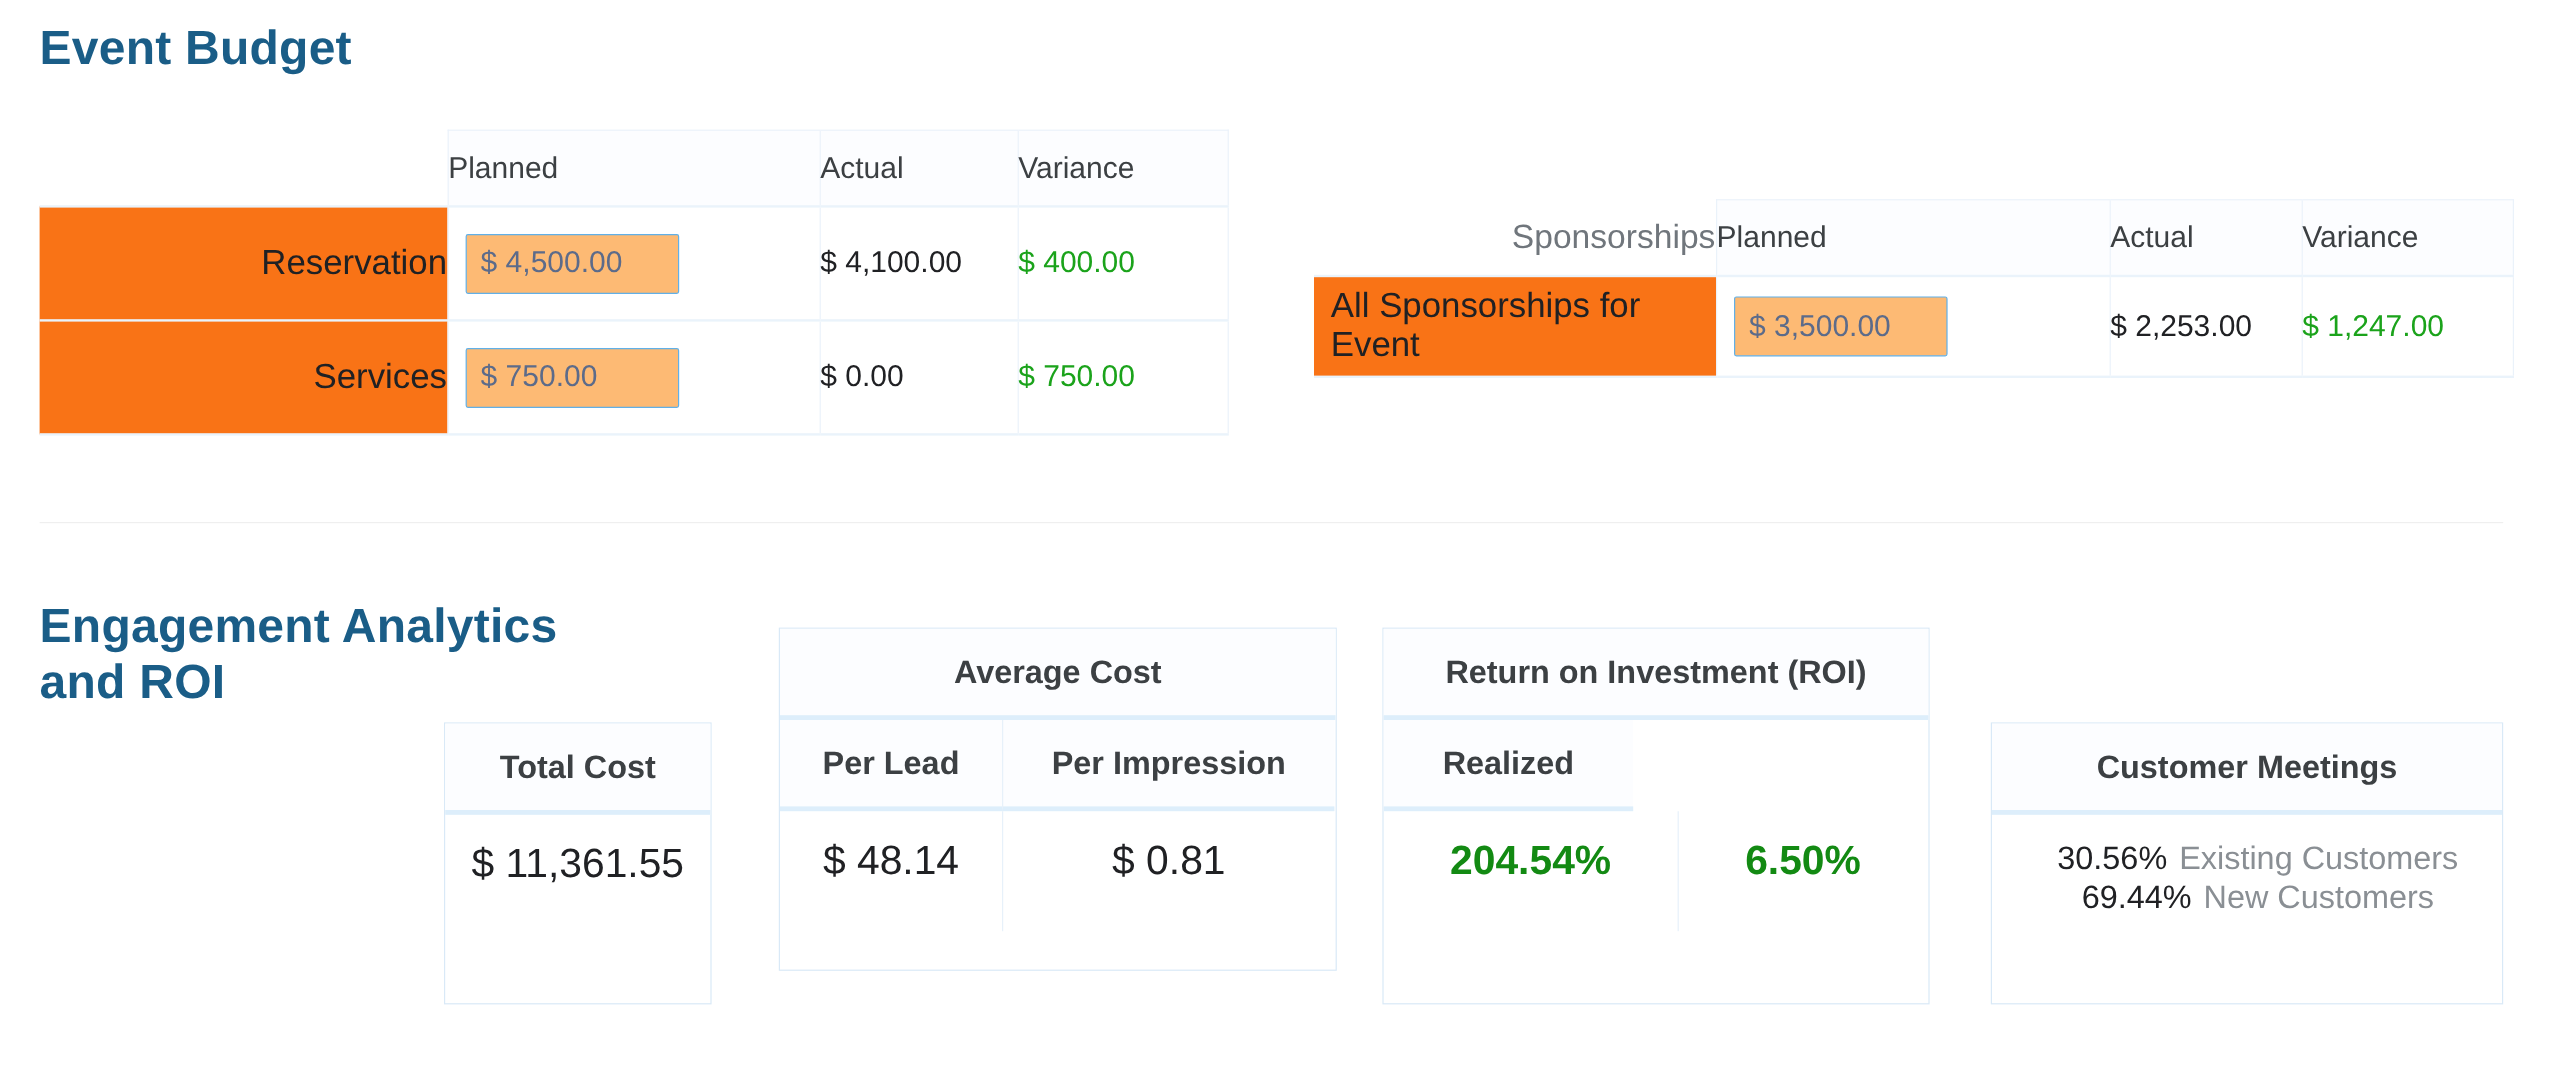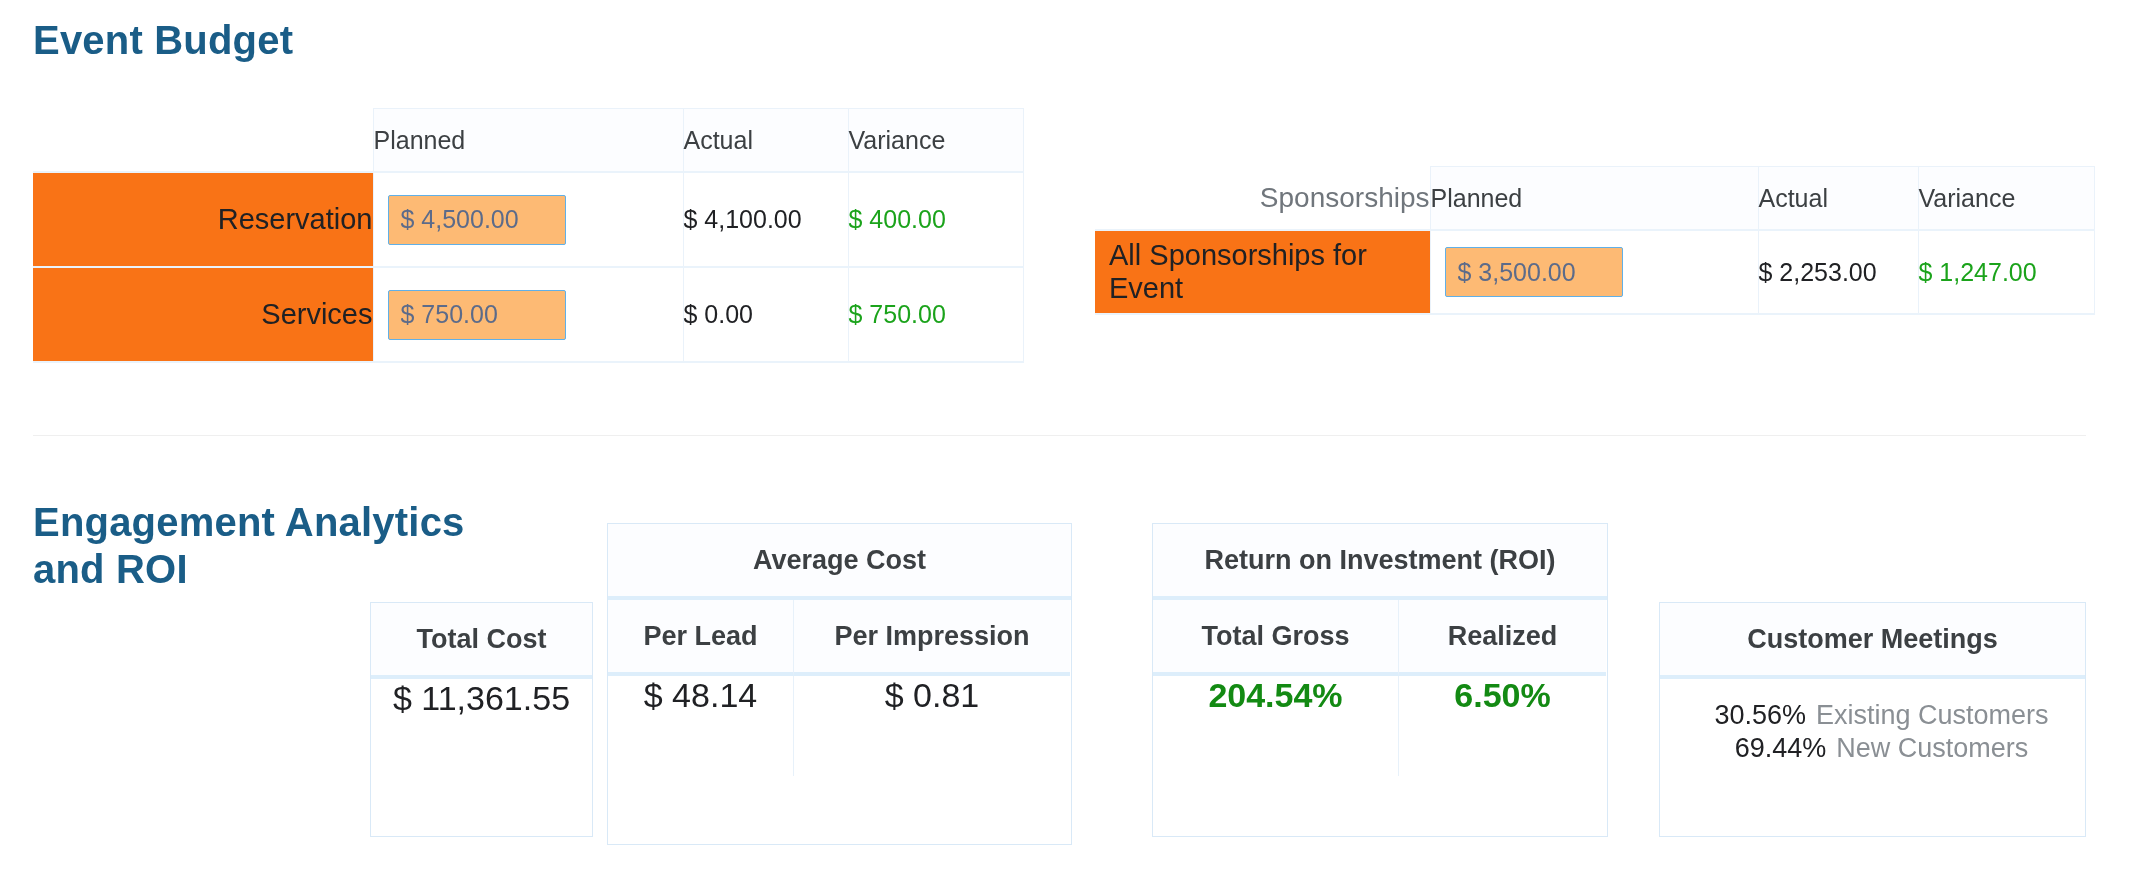--- a/index.html
+++ b/index.html
@@ -162,20 +162,21 @@
     box-sizing: border-box;
   }
   .metric-subhead + .metric-subhead { border-left: 1px solid #e7f1fa; }
   .metric-valrow { display: flex; }
   .metric-value {
     font-size: 34px;
     color: #202124;
     display: flex;
     align-items: flex-start;
     justify-content: center;
+    padding-top: 22px;
     box-sizing: border-box;
     height: 100px;
   }
   .metric-value + .metric-value { border-left: 1px solid #e7f1fa; }
   .metric-value.green {
     color: #138a13;
     font-weight: 700;
   }
 
   
@@ -265,36 +266,35 @@
 <div class="section-title" id="title-engagement">Engagement Analytics
 and ROI</div>
 
 <div class="metric-card" id="card-total-cost" style="left:370px; top:602px; width:223px; height:235px;">
   <div class="metric-card-title" style="height:76px;">Total Cost</div>
   <div class="metric-valrow">
     <div class="metric-value" style="width:221px;">$ 11,361.55</div>
   </div>
 </div>
 
-<div class="metric-card" id="card-average-cost" style="left:607px; top:523px; width:465px; height:322px;">
+<div class="metric-card" id="card-average-cost" style="left:649px; top:523px; width:465px; height:286px;">
   <div class="metric-card-title">Average Cost</div>
   <div class="metric-subrow">
     <div class="metric-subhead" style="width:185px;">Per Lead</div>
     <div class="metric-subhead" style="width:277px;">Per Impression</div>
   </div>
   <div class="metric-valrow">
     <div class="metric-value" style="width:185px;">$ 48.14</div>
     <div class="metric-value" style="width:277px;">$ 0.81</div>
   </div>
 </div>
 
 <div class="metric-card" id="card-roi" style="left:1152px; top:523px; width:456px; height:314px;">
   <div class="metric-card-title">Return on Investment (ROI)</div>
   <div class="metric-subrow">
-    <div class="metric-subhead" style="width:245px;">Total Gross</div>
     <div class="metric-subhead" style="width:208px;">Realized</div>
   </div>
   <div class="metric-valrow">
     <div class="metric-value green" style="width:245px;">204.54%</div>
     <div class="metric-value green" style="width:208px;">6.50%</div>
   </div>
 </div>
 
 <div class="metric-card" id="card-customer-meetings" style="left:1659px; top:602px; width:427px; height:235px;">
   <div class="metric-card-title" style="height:76px;">Customer Meetings</div>

